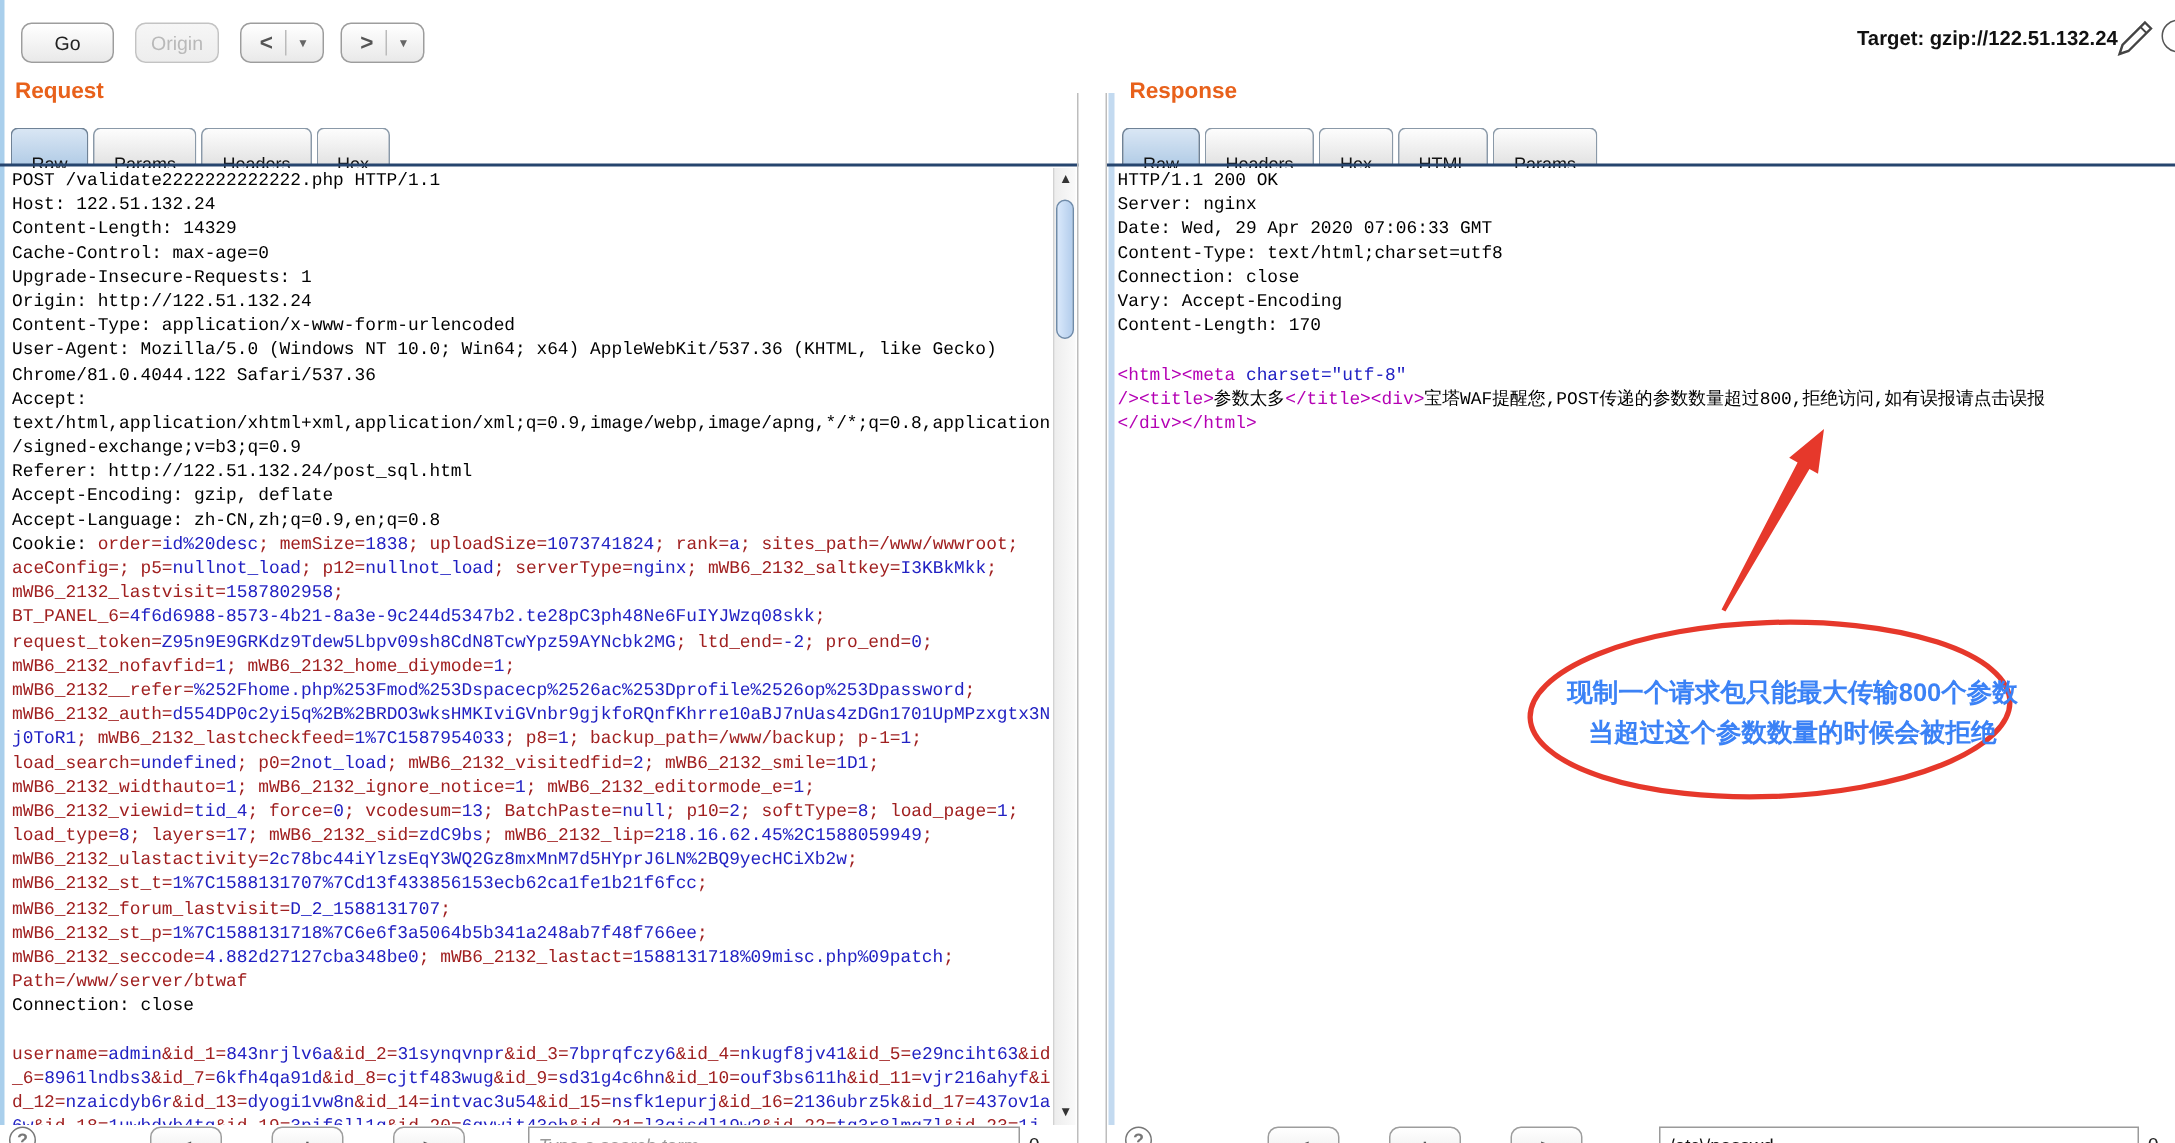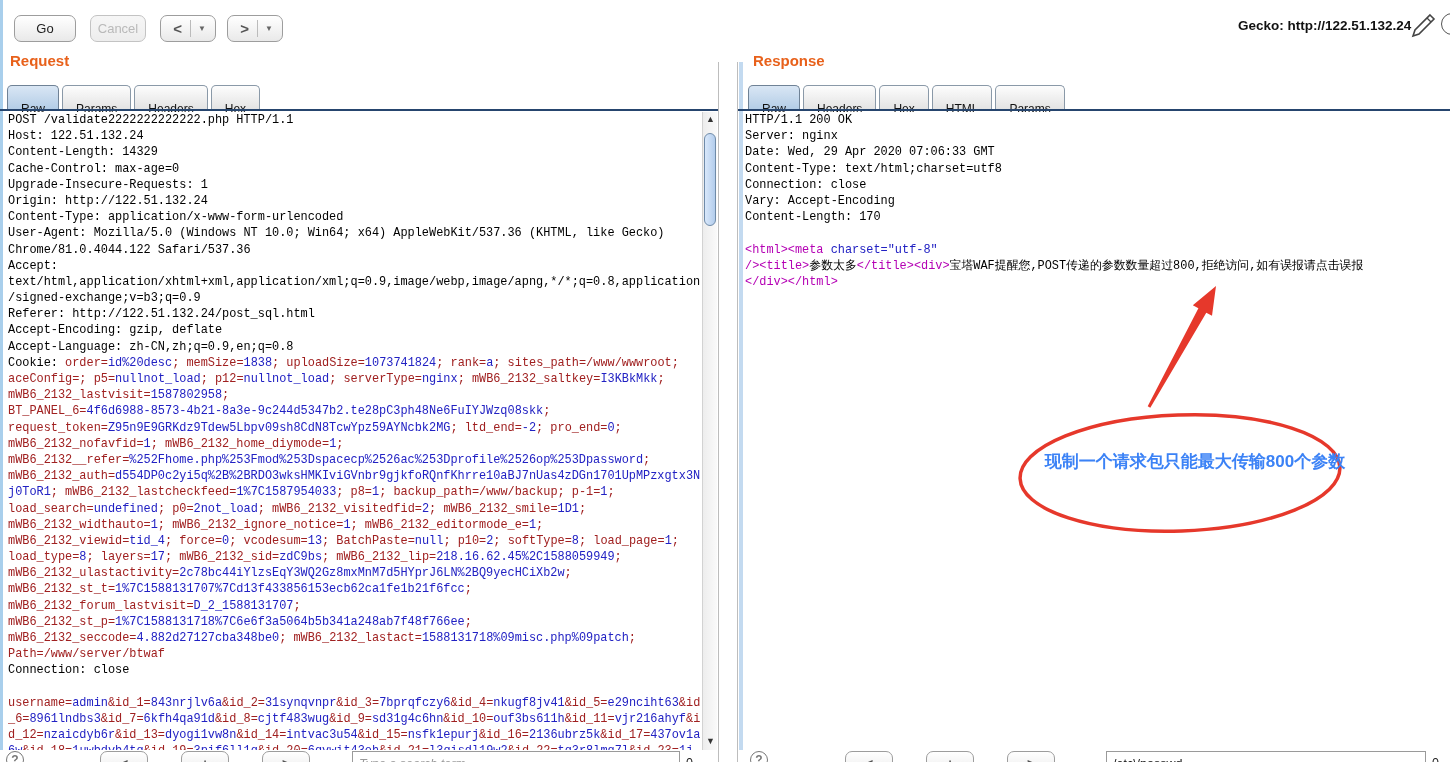--- a/index.html
+++ b/index.html
@@ -75,32 +75,32 @@
     color:#3b82f6; font-size:17px; line-height:27px; font-weight:bold; pointer-events:none; }
 </style>
 </head>
 <body>
 
 <div id="stage">
   <div class="edge-strip"></div>
 
   <div>
     <div class="btn" style="left:14px;top:15px;width:62px;">Go</div>
-    <div class="btn disabled" style="left:90px;top:15px;width:56px;">Cancel</div>
+    <div class="btn disabled" style="left:90px;top:15px;width:56px;">Origin</div>
     <div class="btn split" style="left:160px;top:15px;width:56px;">
       <span class="main">&lt;</span>
       <span class="div"></span>
       <span class="caret">▼</span>
     </div>
     <div class="btn split" style="left:227px;top:15px;width:56px;">
       <span class="main">&gt;</span>
       <span class="div"></span>
       <span class="caret">▼</span>
     </div>
-    <div class="target-bar">Gecko: http://122.51.132.24</div>
+    <div class="target-bar">Target: gzip://122.51.132.24</div>
     <svg class="pencil" viewBox="0 0 26 28">
       <path d="M20 4 L24 8 L9 23 L3 25 L5 19 Z" fill="none" stroke="#444" stroke-width="1.6"></path>
       <path d="M17 7 L21 11" fill="none" stroke="#444" stroke-width="1.2"></path>
     </svg>
     <div class="help-partial"></div>
   </div>
 
   <div class="panel-title" style="left:10px;text-align:right;">Request</div>
   <div class="tabs" style="left:7px;" id="req-tabs">
       <div class="tab sel">Raw</div>
@@ -149,14 +149,15 @@
     <input class="sinput" style="left: 368px; width: 320px;" value="/etc\/passwd">
     <span class="matches" style="left:694px;">0 matches</span>
   </div>
 
   <svg id="annotation-svg">
     <polygon fill="#e6382b" points="1216,286 1212,315.8 1206.3,312.7 1150.3,407.7 1147.7,406.3 1198.4,308.3 1192.8,305.2"></polygon>
     <ellipse cx="1180" cy="473" rx="160" ry="58" fill="none" stroke="#e6382b" stroke-width="3.5" transform="rotate(-2 1180 473)"></ellipse>
   </svg>
   <div class="ann-text">
     <div>现制一个请求包只能最大传输800个参数</div>
+    <div>当超过这个参数数量的时候会被拒绝</div>
   </div>
 </div>
 
 </body></html>

